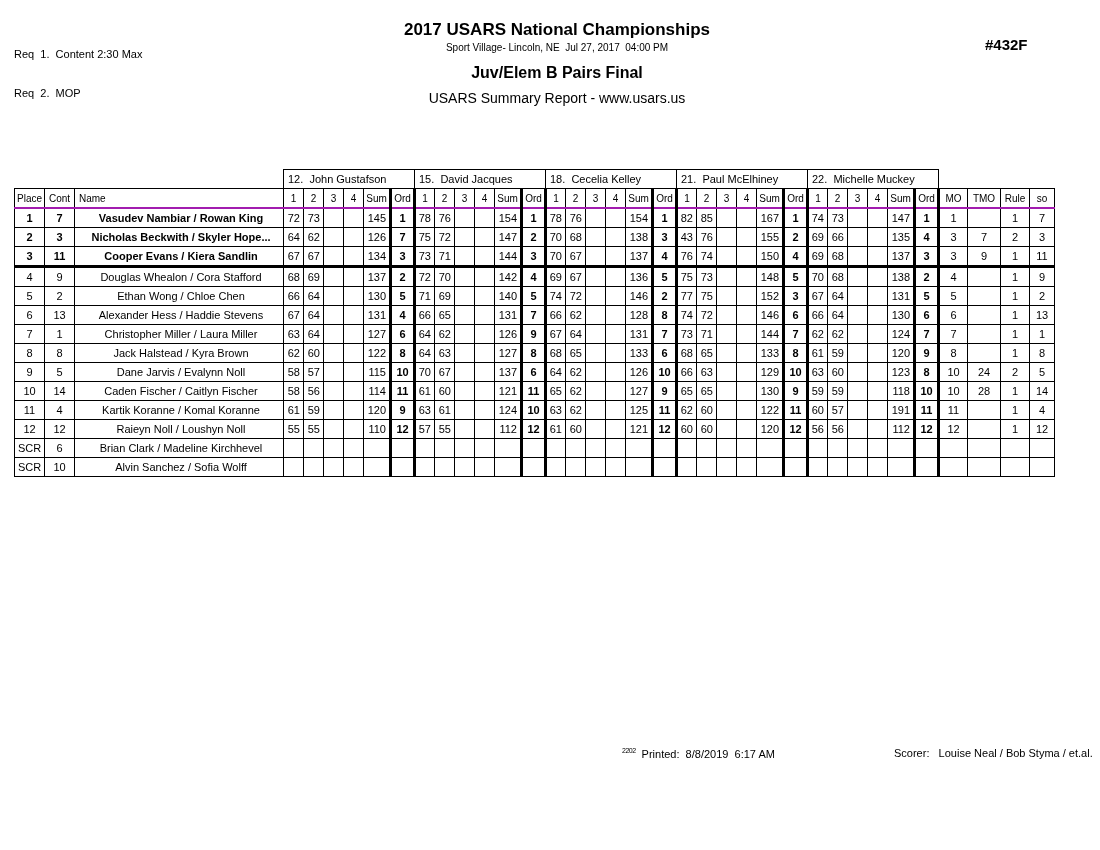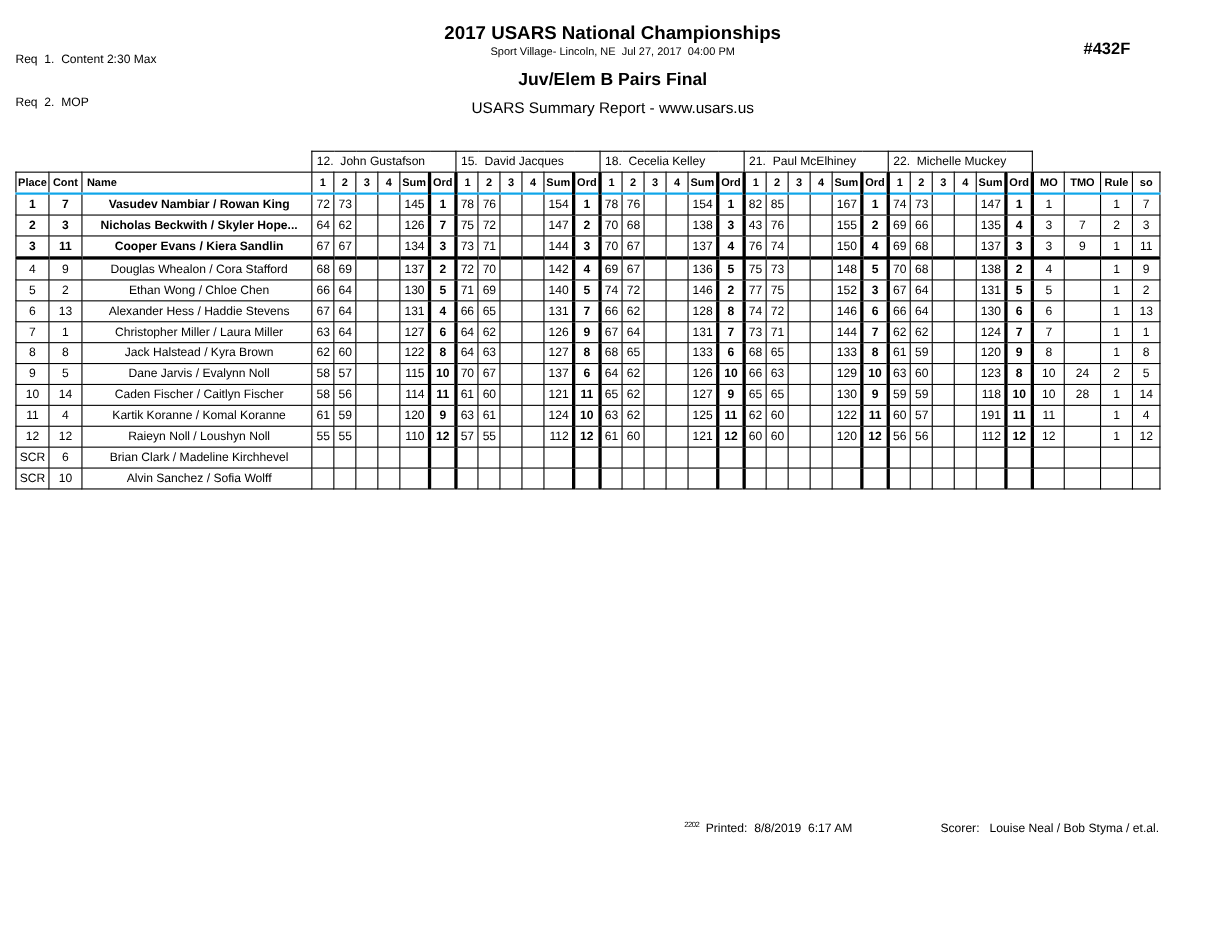--- a/index.html
+++ b/index.html
@@ -11,41 +11,41 @@
   .abs { position:absolute; }
   .req-block { left:14px; top:22px; font-size:11px; line-height:13px; white-space:pre; }
   .title-line { left:0; right:0; text-align:center; white-space:pre;padding-left:14px; }
   .t1 { top:20px; font-size:17px; font-weight:bold; }
   .t2 { top:42px; font-size:10px; }
   .t3 { top:64px; font-size:16px; font-weight:bold; }
   .t4 { top:90px; font-size:14px; }
   .form-code { left:985px; top:36px; font-size:15px; font-weight:bold; }
 
   .tablewrap { left:14px; top:137px; }
-  table { border-collapse:collapse; table-layout:fixed; }
+  table { border-collapse:collapse; table-layout:fixed;margin-top:32px; }
   th, td {
     border:1px solid #000; font-size:11px; height:18px;
     padding:0; overflow:hidden; white-space:nowrap; vertical-align:middle;
   }
   thead tr { height:18px; }
   .nb { border:none; background:transparent; }
   th.jname { text-align:left; padding-left:4px; font-weight:normal; font-size:11px; white-space:pre; }
-  tr.subhead th { font-weight:bold; font-size:10px; border-bottom:2px solid #0ea5e9; text-align:center; }
+  tr.subhead th { font-weight:normal; font-size:10px; border-bottom:2px solid #a21caf; text-align:center; }
   tr.subhead th.lft { text-align:left; padding-left:4px; }
   .ordcol { border-left:3px solid #000; border-right:3px solid #000; }
   td.ordcol { font-weight:bold; text-align:center; }
   td.num { text-align:right; padding-right:3px; }
   td.ctr { text-align:center; }
   td.name { text-align:center; padding-left:4px; }
   tr.sep td { border-bottom:3px solid #000; }
   td.b { font-weight:bold; }
 
   .footer { top:747px; font-size:11px; white-space:pre; }
   .printed { left:622px; }
-  .scorer { left:855px;text-align:right; }
+  .scorer { left:894px;text-align:right; }
   sup.tiny { font-size:7px; letter-spacing:-0.5px; margin-right:6px; }
 </style>
 </head>
 <body>
 
 <div class="abs req-block">
   <div>Req  1.  Content 2:30 Max</div>
   <div>Req  2.  MOP</div>
 </div>
 

